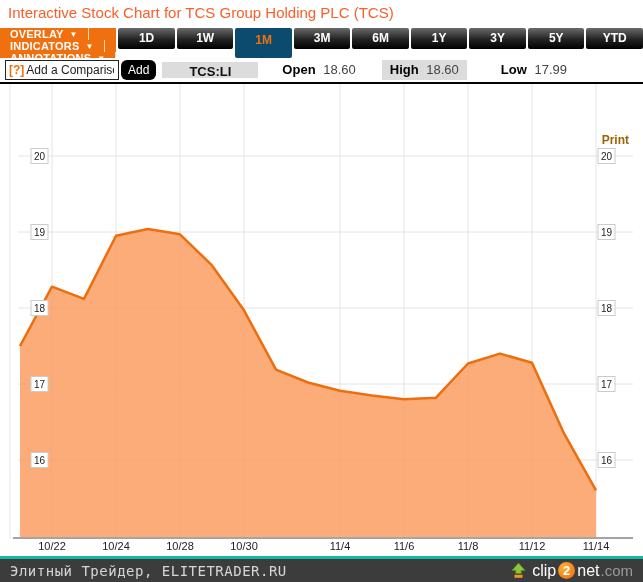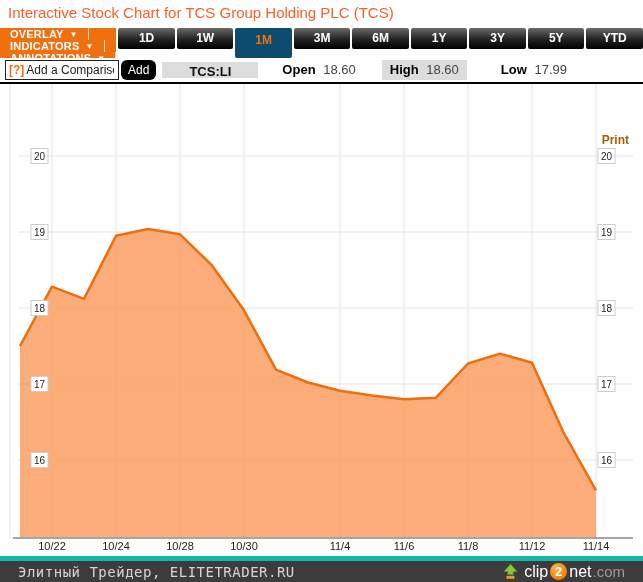--- a/index.html
+++ b/index.html
@@ -40,22 +40,22 @@
   .qseg.gray { background:#DCDCDC; }
   .divider { height:2px; background:#000; }
 
   
   .chart { position:relative; height:472px; }
   .chart svg { position:absolute; left:0; top:0; }
   .print { position:absolute; right:14px; top:12px; font-size:12px; font-weight:bold;
            color:#a16207; cursor:pointer;margin-top:37px; }
 
   
-  .footer { height:26px; background:#3C3C3C; border-top:5px solid #14b8a6;
-            display:flex; align-items:center; justify-content:space-between; padding:0 18px; }
+  .footer { height:26px; background:#3C3C3C; border-top:3px solid #14b8a6;
+            display:flex; align-items:center; justify-content:space-between; padding:0 10px; }
   .ft-left { font-family:"DejaVu Sans Mono", monospace; font-size:14px; color:#D6D6D6;
              letter-spacing:.5px; }
   .logo { display:flex; align-items:center; gap:1px; cursor:pointer; }
   .logo .word { color:#fff; font-weight:normal; font-size:16px; }
   .logo .two { width:17px; height:17px; border-radius:50%;
                background:radial-gradient(circle at 35% 30%, #FDB03C, #F06A00);
                color:#fff; font-weight:bold; font-size:13px; text-align:center;
                line-height:17px; margin:0 1px; }
   .logo .dotcom { color:#9a9a9a; font-size:15px; }
   .logo svg { margin-right:4px; }

